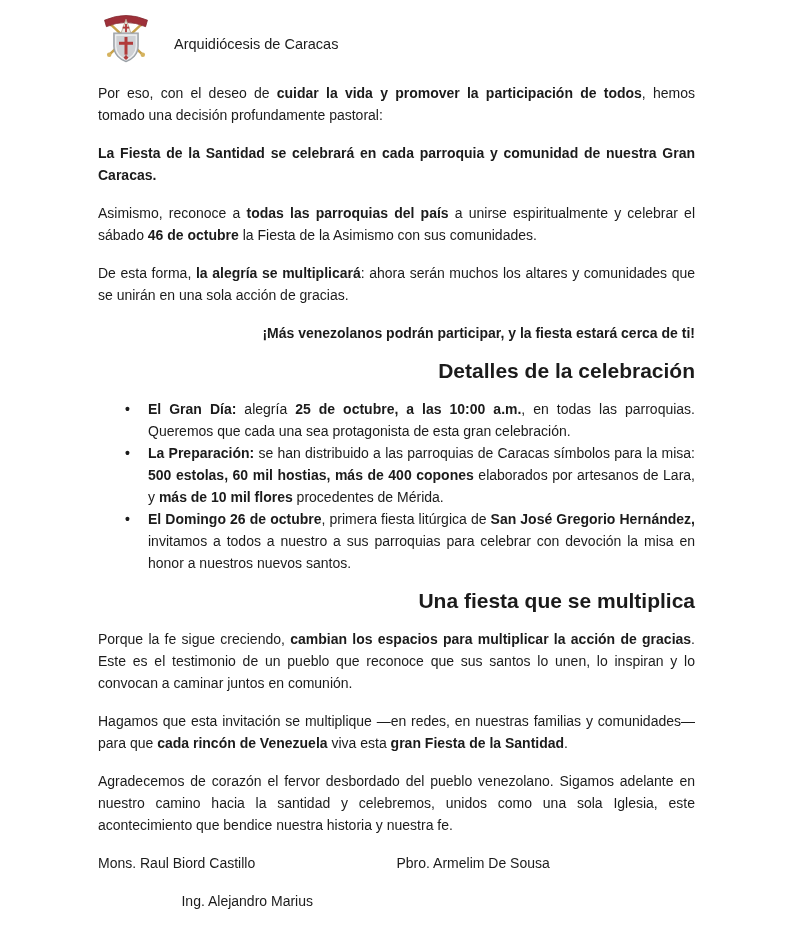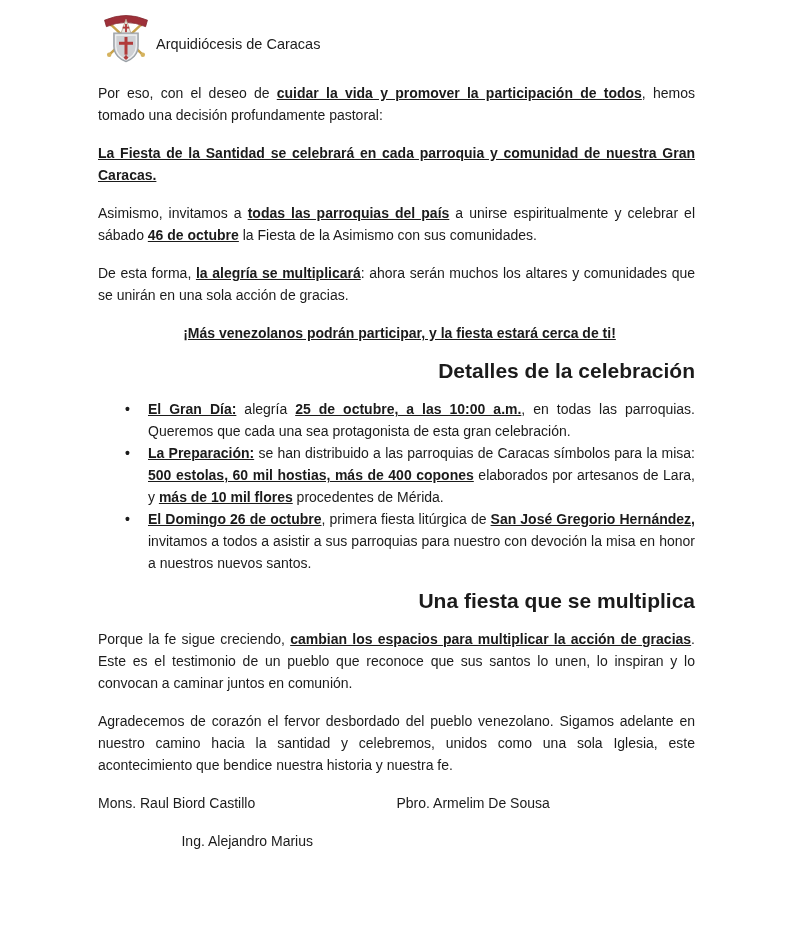--- a/index.html
+++ b/index.html
@@ -11,37 +11,37 @@
     padding: 8px 98px 0 98px;
     font-family: "Liberation Sans", "DejaVu Sans", sans-serif;
     font-size: 14px;
     line-height: 22px;
     color: #1b1b1b;
     overflow: hidden;
   }
   .header {
     display: flex;
     align-items: flex-end;
-    gap: 2px;
+    gap: 20px;
     margin-bottom: 18px;
   }
   .crest { width: 56px; height: 56px; flex: 0 0 auto; }
   .org-name {
     font-size: 14.5px;
     color: #1b1b1b;
     padding-bottom: 9px;
     white-space: nowrap;
   }
   .doc-body { width: 597px; }
   .para {
     text-align: justify;
     margin-bottom: 16px;
   }
-  .para.no-justify { text-align: center; margin-left: 6px; }
-  .b, .bold { font-weight: 700; text-decoration: underline; }
+  .para.no-justify { text-align: right; margin-left: 6px; }
+  .b, .bold { font-weight: 700; }
   .heading {
     font-weight: 700;
     margin-bottom: 16px;
     text-align: right;
   }
   ul.bullet-list {
     list-style: none;
     margin: 0 0 16px 0;
     padding: 0;
   }
@@ -98,47 +98,48 @@
   </svg>
   <span class="org-name">Arquidiócesis de Caracas</span>
 </div>
 
 <div class="doc-body">
 
   <p class="para"><span>Por eso, con el deseo de </span><span class="b">cuidar la vida y promover la participación de todos</span><span>, hemos tomado una decisión profundamente pastoral:</span></p>
 
   <p class="para"><span class="b">La Fiesta de la Santidad se celebrará en cada parroquia y comunidad de nuestra Gran Caracas.</span></p>
 
-  <p class="para"><span>Asimismo, invitamos a </span><span class="b">todas las parroquias del país</span><span> a unirse espiritualmente y celebrar el sábado </span><span class="b">46 de octubre</span><span> la Fiesta de la Asimismo con sus comunidades.</span></p>
+  <p class="para"><span>Asimismo, reconoce a </span><span class="b">todas las parroquias del país</span><span> a unirse espiritualmente y celebrar el sábado </span><span class="b">46 de octubre</span><span> la Fiesta de la Asimismo con sus comunidades.</span></p>
 
   <p class="para"><span>De esta forma, </span><span class="b">la alegría se multiplicará</span><span>: ahora serán muchos los altares y comunidades que se unirán en una sola acción de gracias.</span></p>
 
   <p class="para no-justify"><span class="b">¡Más venezolanos podrán participar, y la fiesta estará cerca de ti!</span></p>
 
   <h2 class="heading">Detalles de la celebración</h2>
 
   <ul class="bullet-list">
     <li>
       <span class="bullet-dot">•</span>
       <span><span class="b">El Gran Día:</span><span> alegría </span><span class="b">25 de octubre, a las 10:00 a.m.</span><span>, en todas las parroquias. Queremos que cada una sea protagonista de esta gran celebración.</span></span>
     </li>
     <li>
       <span class="bullet-dot">•</span>
       <span><span class="b">La Preparación:</span><span> se han distribuido a las parroquias de Caracas símbolos para la misa: </span><span class="b">500 estolas, 60 mil hostias, más de 400 copones</span><span> elaborados por artesanos de Lara, y </span><span class="b">más de 10 mil flores</span><span> procedentes de Mérida.</span></span>
     </li>
     <li>
       <span class="bullet-dot">•</span>
-      <span><span class="b">El Domingo 26 de octubre</span><span>, primera fiesta litúrgica de </span><span class="b">San José Gregorio Hernández,</span><span> invitamos a todos a asistir a sus parroquias para nuestro con devoción la misa en honor a nuestros nuevos santos.</span></span>
+      <span><span class="b">El Domingo 26 de octubre</span><span>, primera fiesta litúrgica de </span><span class="b">San José Gregorio Hernández,</span><span> invitamos a todos a nuestro a sus parroquias para celebrar con devoción la misa en honor a nuestros nuevos santos.</span></span>
     </li>
   </ul>
 
   <h2 class="heading">Una fiesta que se multiplica</h2>
 
   <p class="para"><span>Porque la fe sigue creciendo, </span><span class="b">cambian los espacios para multiplicar la acción de gracias</span><span>. Este es el testimonio de un pueblo que reconoce que sus santos lo unen, lo inspiran y lo convocan a caminar juntos en comunión.</span></p>
 
+  <p class="para"><span>Hagamos que esta invitación se multiplique —en redes, en nuestras familias y comunidades— para que </span><span class="b">cada rincón de Venezuela</span><span> viva esta </span><span class="b">gran Fiesta de la Santidad</span><span>.</span></p>
 
   <p class="para"><span>Agradecemos de corazón el fervor desbordado del pueblo venezolano. Sigamos adelante en nuestro camino hacia la santidad y celebremos, unidos como una sola Iglesia, este acontecimiento que bendice nuestra historia y nuestra fe.</span></p>
 
   <div class="signatures">
     <div class="sig sig-left">
       <span class="sig-name">Mons. Raul Biord Castillo</span>
     </div>
     <div class="sig sig-left">
       <span class="sig-name">Pbro. Armelim De Sousa</span>
 

